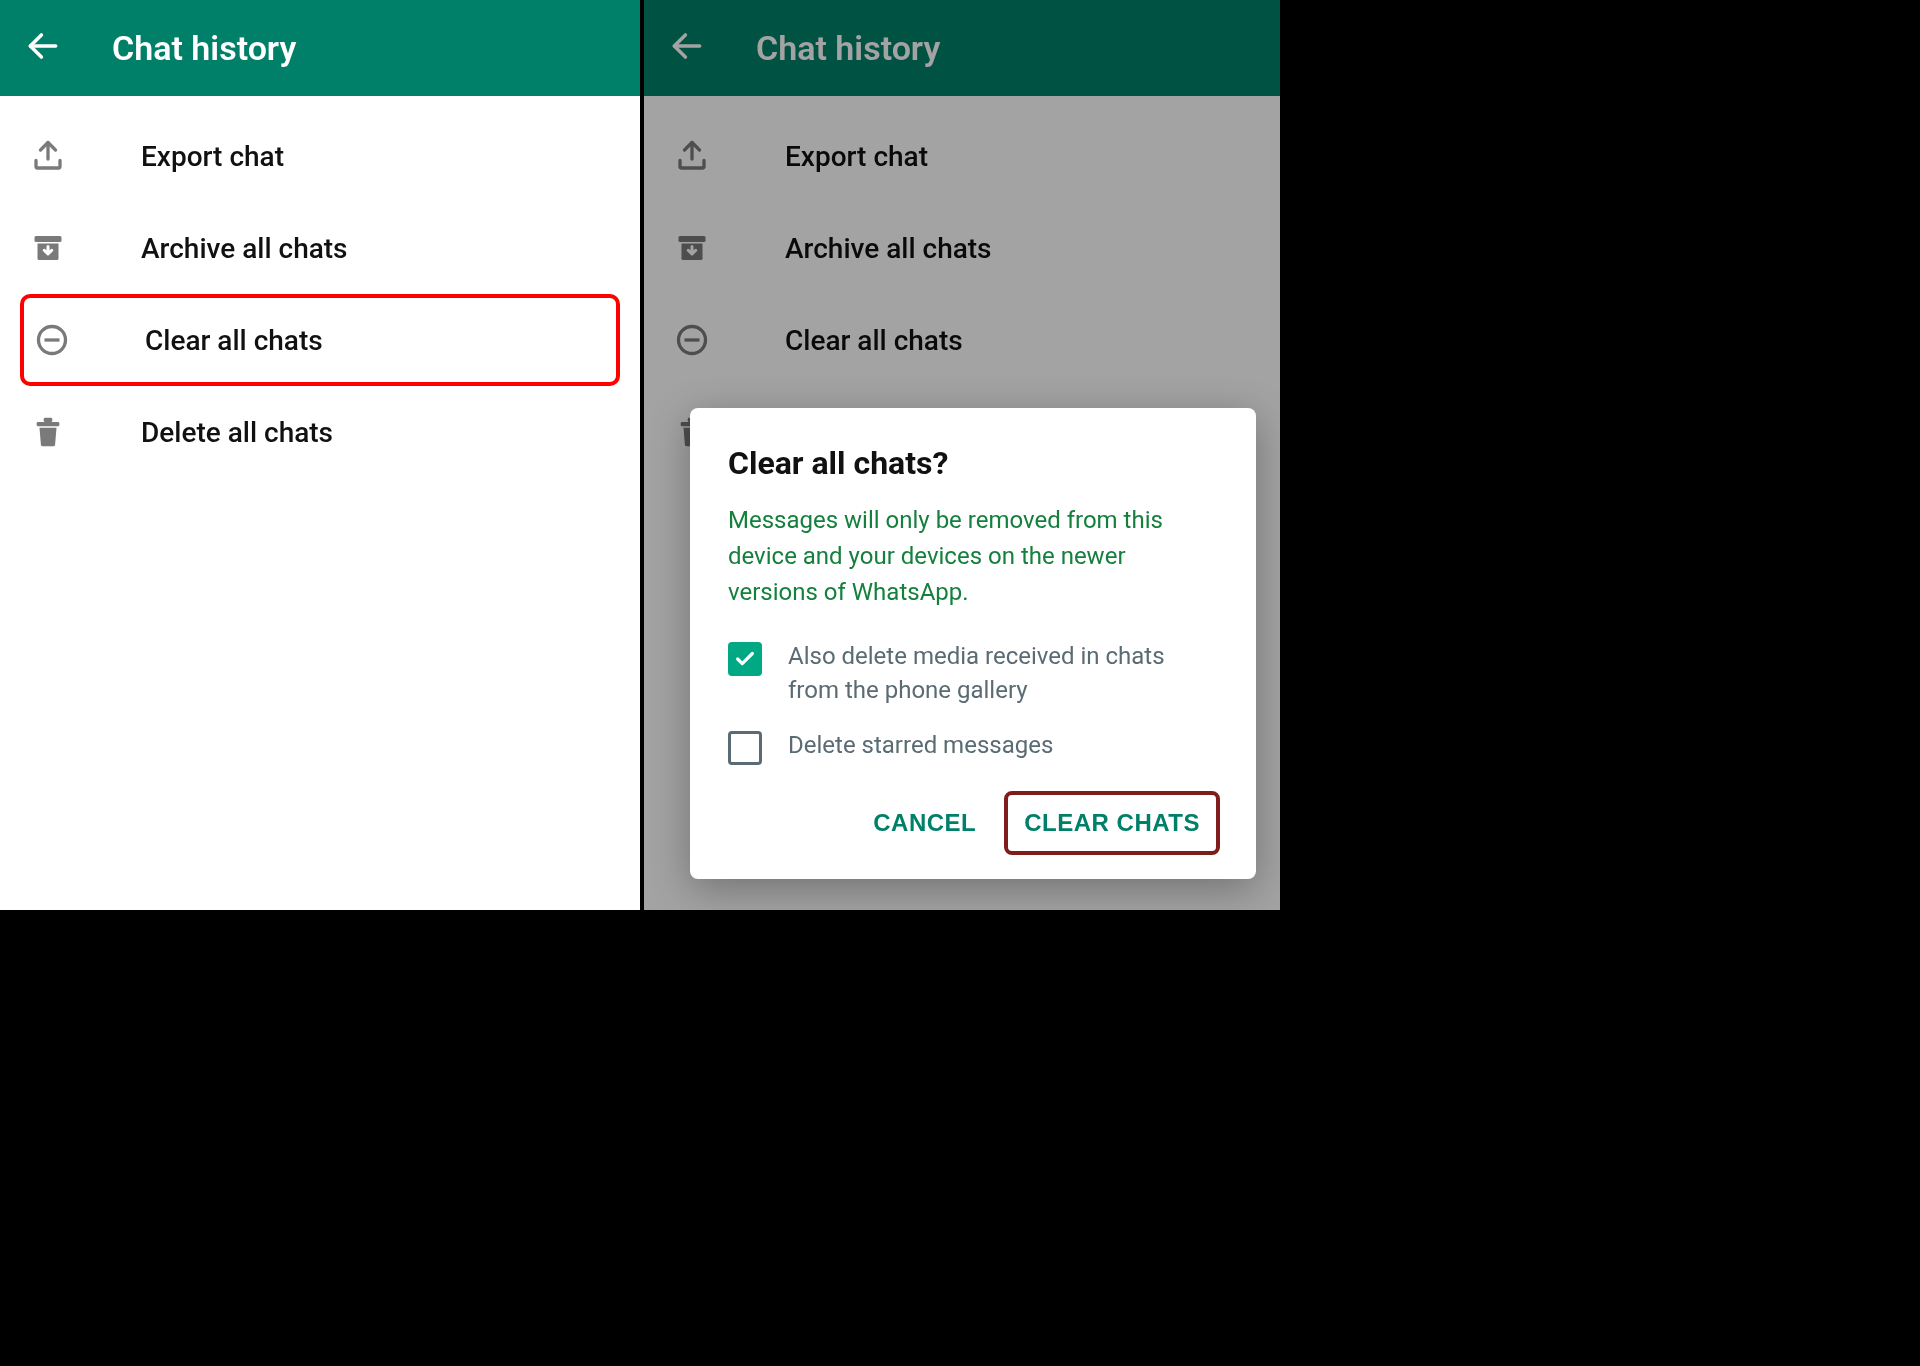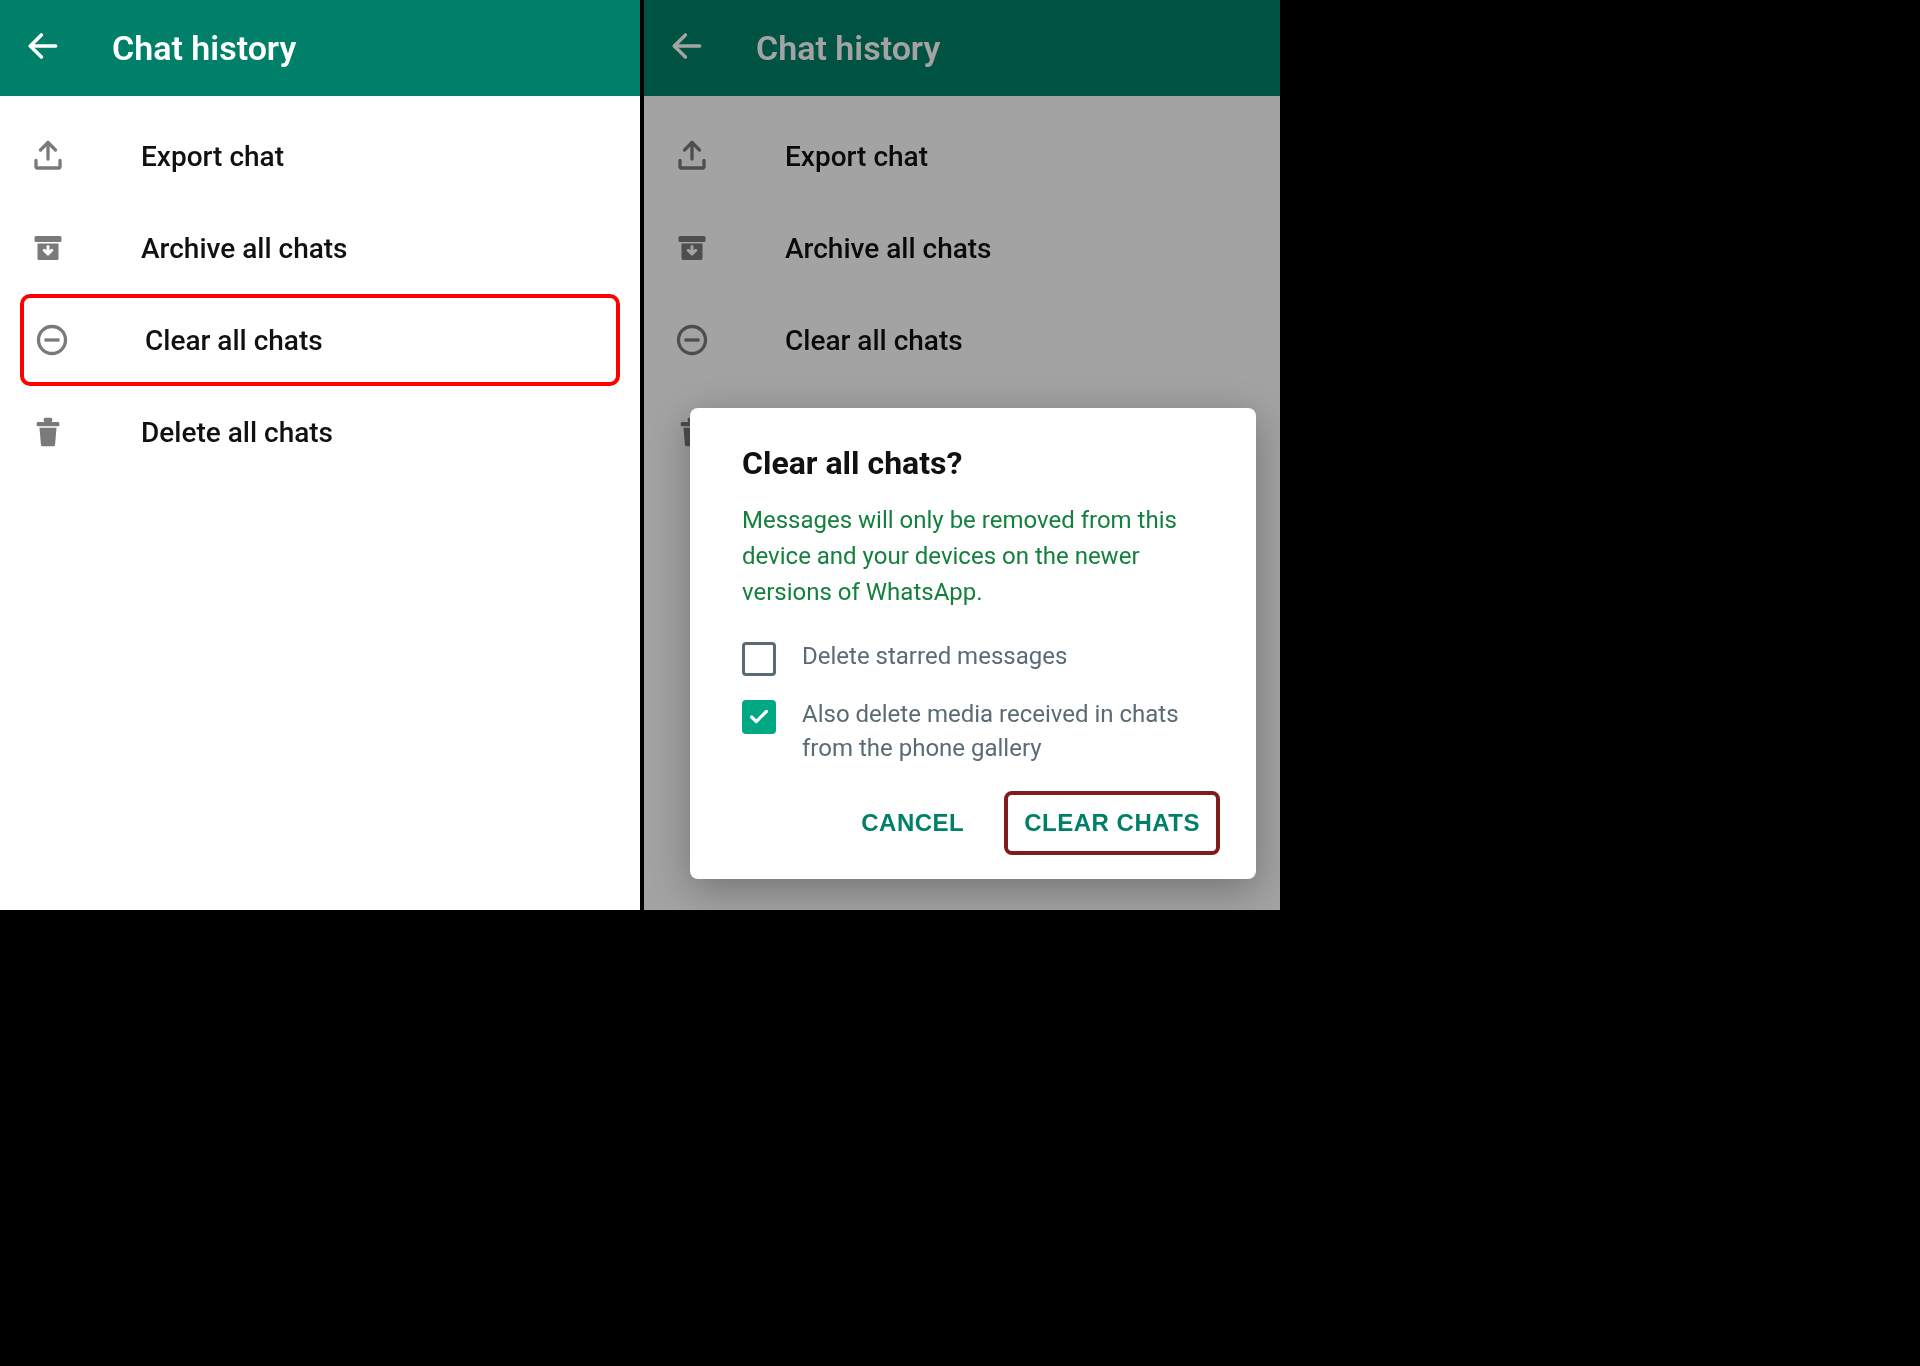--- a/index.html
+++ b/index.html
@@ -67,21 +67,21 @@
     background: rgba(0,0,0,0.36);
     z-index: 5;
   }
   .dialog {
     position: absolute;
     left: 46px;
     right: 24px;
     top: 408px;
     background: #fff;
     border-radius: 8px;
-    padding: 36px 36px 24px 52px;
+    padding: 36px 36px 24px 38px;
     z-index: 10;
     box-shadow: 0 10px 40px rgba(0,0,0,.3);
   }
   .dialog-title {
     font-size: 32px;
     font-weight: 700;
     color: #111;
     margin-bottom: 20px;
   }
   .dialog-body {
@@ -109,21 +109,21 @@
   .checkbox.checked { background: #00a884; }
   .checkbox.unchecked { border: 3px solid #5a6b74; }
   .check-label {
     font-size: 24px;
     color: #5a6b74;
     line-height: 1.4;
   }
   .dialog-actions {
     display: flex;
     justify-content: flex-end;
-    gap: 24px;
+    gap: 12px;
     margin-top: 26px;
   }
   .dlg-btn {
     font-size: 24px;
     font-weight: 700;
     color: #008069;
     background: none;
     border: none;
     padding: 14px 16px;
     letter-spacing: 0.5px;
@@ -248,31 +248,31 @@
     </div>
   </div>
 
   <div class="overlay"></div>
 
   <div class="dialog">
     <div class="dialog-title">Clear all chats?</div>
     <div class="dialog-body">Messages will only be removed from this device and your devices on the newer versions of WhatsApp.</div>
 
     <div class="check-row">
-      <span class="checkbox unchecked"></span>
-      <span class="check-label">Delete starred messages</span>
-    </div>
-
-    <div class="check-row">
       <span class="checkbox checked">
         <svg width="22" height="22" viewBox="0 0 24 24" fill="none" stroke="#fff" stroke-width="3.5" stroke-linecap="round" stroke-linejoin="round">
             <polyline points="4 12 9 17 20 6"></polyline>
           </svg>
       </span>
       <span class="check-label">Also delete media received in chats from the phone gallery</span>
     </div>
 
+    <div class="check-row">
+      <span class="checkbox unchecked"></span>
+      <span class="check-label">Delete starred messages</span>
+    </div>
+
     <div class="dialog-actions">
       <button class="dlg-btn">CANCEL</button>
       <button class="dlg-btn highlight-btn">CLEAR CHATS</button>
     </div>
   </div>
 </div>
 
 </body></html>

